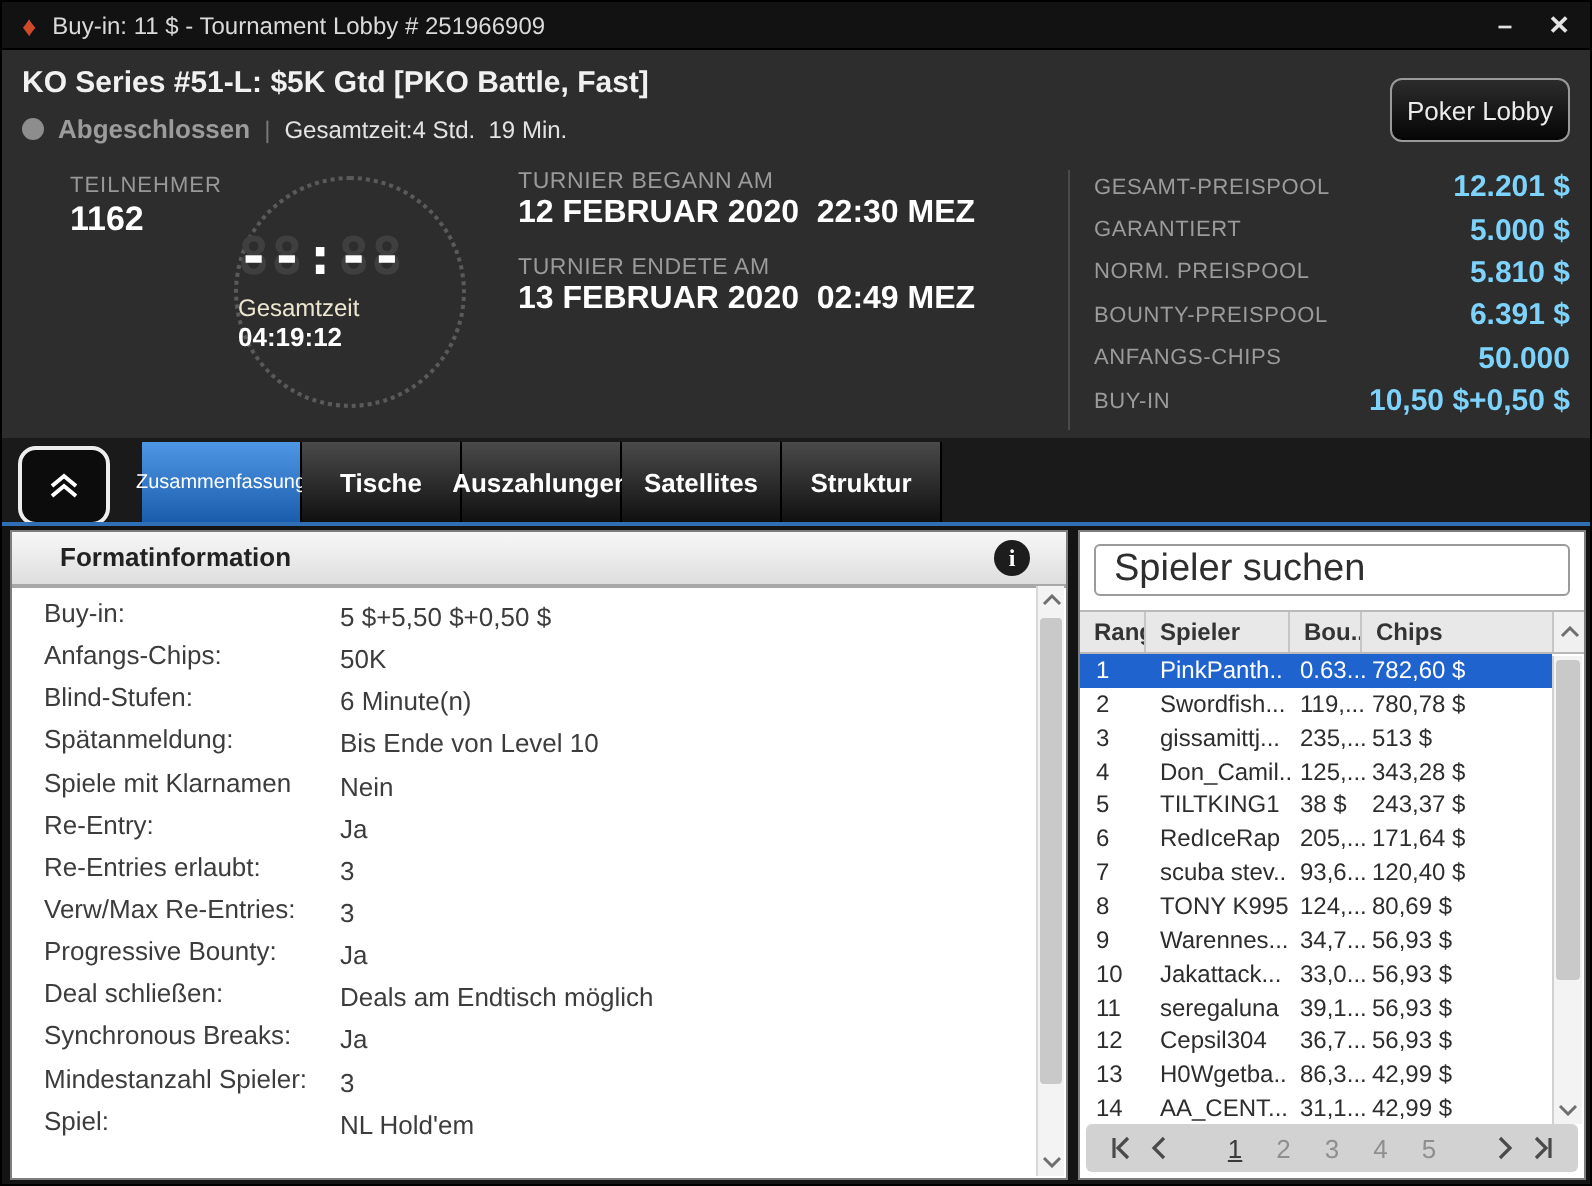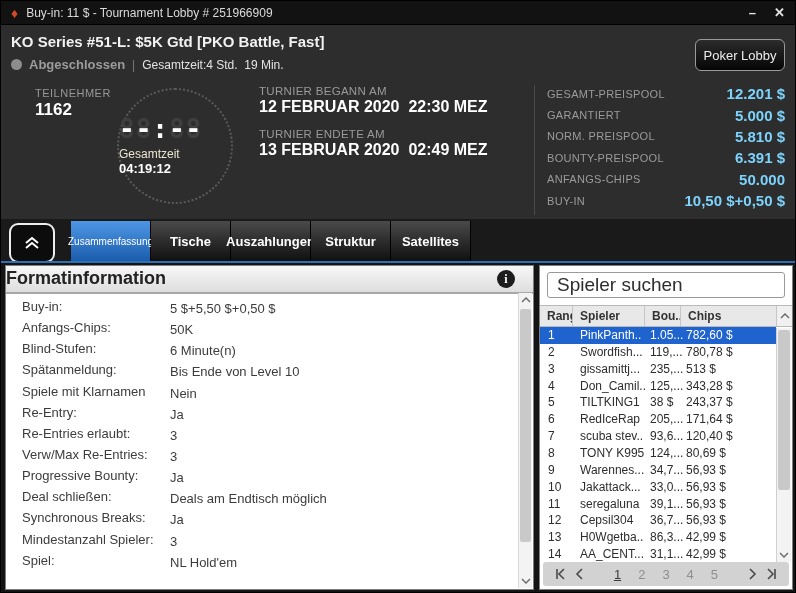--- a/index.html
+++ b/index.html
@@ -56,21 +56,21 @@
   .tab{width:80px;height:40px;display:flex;align-items:center;justify-content:center;color:#fff;
        background:linear-gradient(#4a4a4a,#101010);border-right:1px solid #000;font-weight:bold;
        font-size:13px;cursor:pointer;box-sizing:border-box;text-align:center;}
   .tab.active{background:linear-gradient(#4e97e4,#1b5dad);font-weight:normal;font-size:10px;}
   .tab-underline{position:absolute;left:0;right:0;bottom:0;height:2px;background:#2e6fb5;}
 
   
   .left-panel{position:absolute;left:4px;top:264px;width:529px;height:325px;background:#fff;
               border:1px solid #7e7e7e;box-sizing:border-box;overflow:hidden;}
   .panel-header{height:26px;background:linear-gradient(#f7f7f7,#dedede);border-bottom:2px solid #a8a8a8;position:relative;}
-  .panel-title{line-height:25px;padding-left:0;font-weight:bold;font-size:18px;color:#222;}
+  .panel-title{line-height:25px;padding-left:24px;font-weight:bold;font-size:13px;color:#222;}
   .info-icon{position:absolute;right:18px;top:4px;width:18px;height:18px;border-radius:50%;background:#1d1d1d;
              color:#fff;font-size:12px;font-weight:bold;text-align:center;line-height:18px;
              font-family:"Liberation Serif",serif;cursor:pointer;}
   .format-rows{position:absolute;left:0;top:33px;right:16px;bottom:0;overflow:hidden;}
   .f-row{height:21.15px;position:relative;}
   .f-label{position:absolute;left:16px;top:0;font-size:13px;color:#3c3c3c;}
   .f-value{position:absolute;left:164px;top:2px;font-size:13px;color:#3c3c3c;white-space:pre;}
 
   .v-scroll{position:absolute;top:27px;right:1px;bottom:1px;width:14px;background:#f3f3f3;
             border-left:1px solid #d8d8d8;box-sizing:border-box;}
@@ -202,25 +202,25 @@
 
         <div class="tab">
           <span>Tische</span>
         </div>
 
         <div class="tab">
           <span>Auszahlungen</span>
         </div>
 
         <div class="tab">
+          <span>Satellites</span>
+        </div>
+
+        <div class="tab">
           <span>Struktur</span>
-        </div>
-
-        <div class="tab">
-          <span>Satellites</span>
         </div>
       </div>
     <div class="tab-underline"></div>
   </div>
 
   <div class="left-panel">
     <div class="panel-header">
       <span class="panel-title">Formatinformation</span>
       <span class="info-icon">i</span>
     </div>
@@ -328,21 +328,21 @@
           <polyline points="1,5 5,1 9,5" fill="none" stroke="#6f6f6f" stroke-width="1.5"></polyline>
         </svg>
       </div>
     </div>
 
     <div class="player-rows">
 
         <div class="p-row selected">
           <span class="p-cell pc-rank">1</span>
           <span class="p-cell pc-player">PinkPanth..</span>
-          <span class="p-cell pc-bounty">1.05...</span>
+          <span class="p-cell pc-bounty">0.63...</span>
           <span class="p-cell pc-chips">782,60 $</span>
         </div>
 
         <div class="p-row">
           <span class="p-cell pc-rank">2</span>
           <span class="p-cell pc-player">Swordfish...</span>
           <span class="p-cell pc-bounty">119,...</span>
           <span class="p-cell pc-chips">780,78 $</span>
         </div>
 

